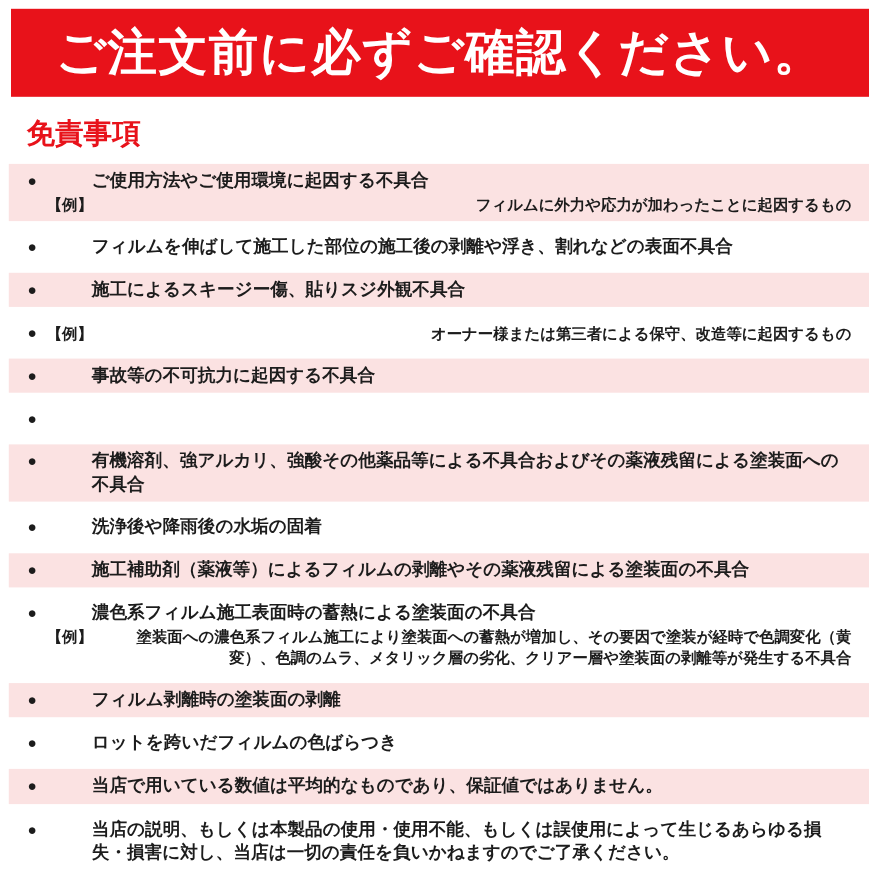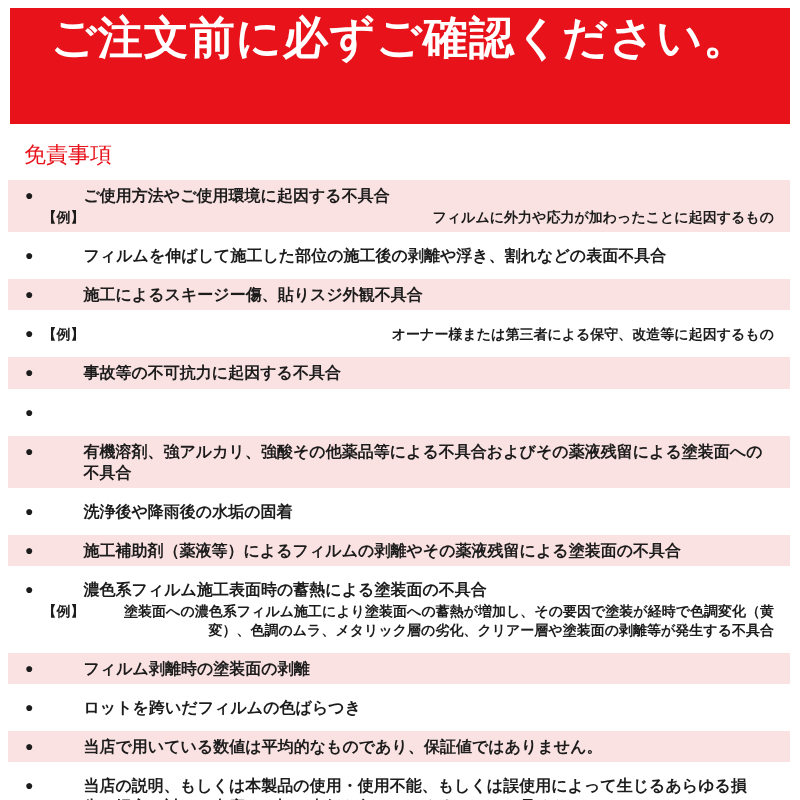--- a/index.html
+++ b/index.html
@@ -10,36 +10,37 @@
   }
   .page {
     position: relative;
     width: 800px;
     height: 800px;
     background: #ffffff;
     overflow: hidden;
   }
   .banner {
     margin: 8px 10px 0 10px;
-    height: 116px;
+    height: 80px;
     background: #e8121a;
     display: flex;
+    align-items: center;
     justify-content: center;
   }
   .banner-text {
     color: #ffffff;
     font-weight: bold;
     font-size: 45px;
     letter-spacing: 1px;
     white-space: nowrap;
   }
   .section-heading {
     color: #e8121a;
-    font-weight: normal;
-    font-size: 22px;
+    font-weight: bold;
+    font-size: 26px;
     margin: 19px 0 13px 24px;
     line-height: 1.1;
   }
   .disclaimer-list {
     margin: 0 10px 0 8px;
     display: flex;
     flex-direction: column;
     gap: 8px;
   }
   .row {

